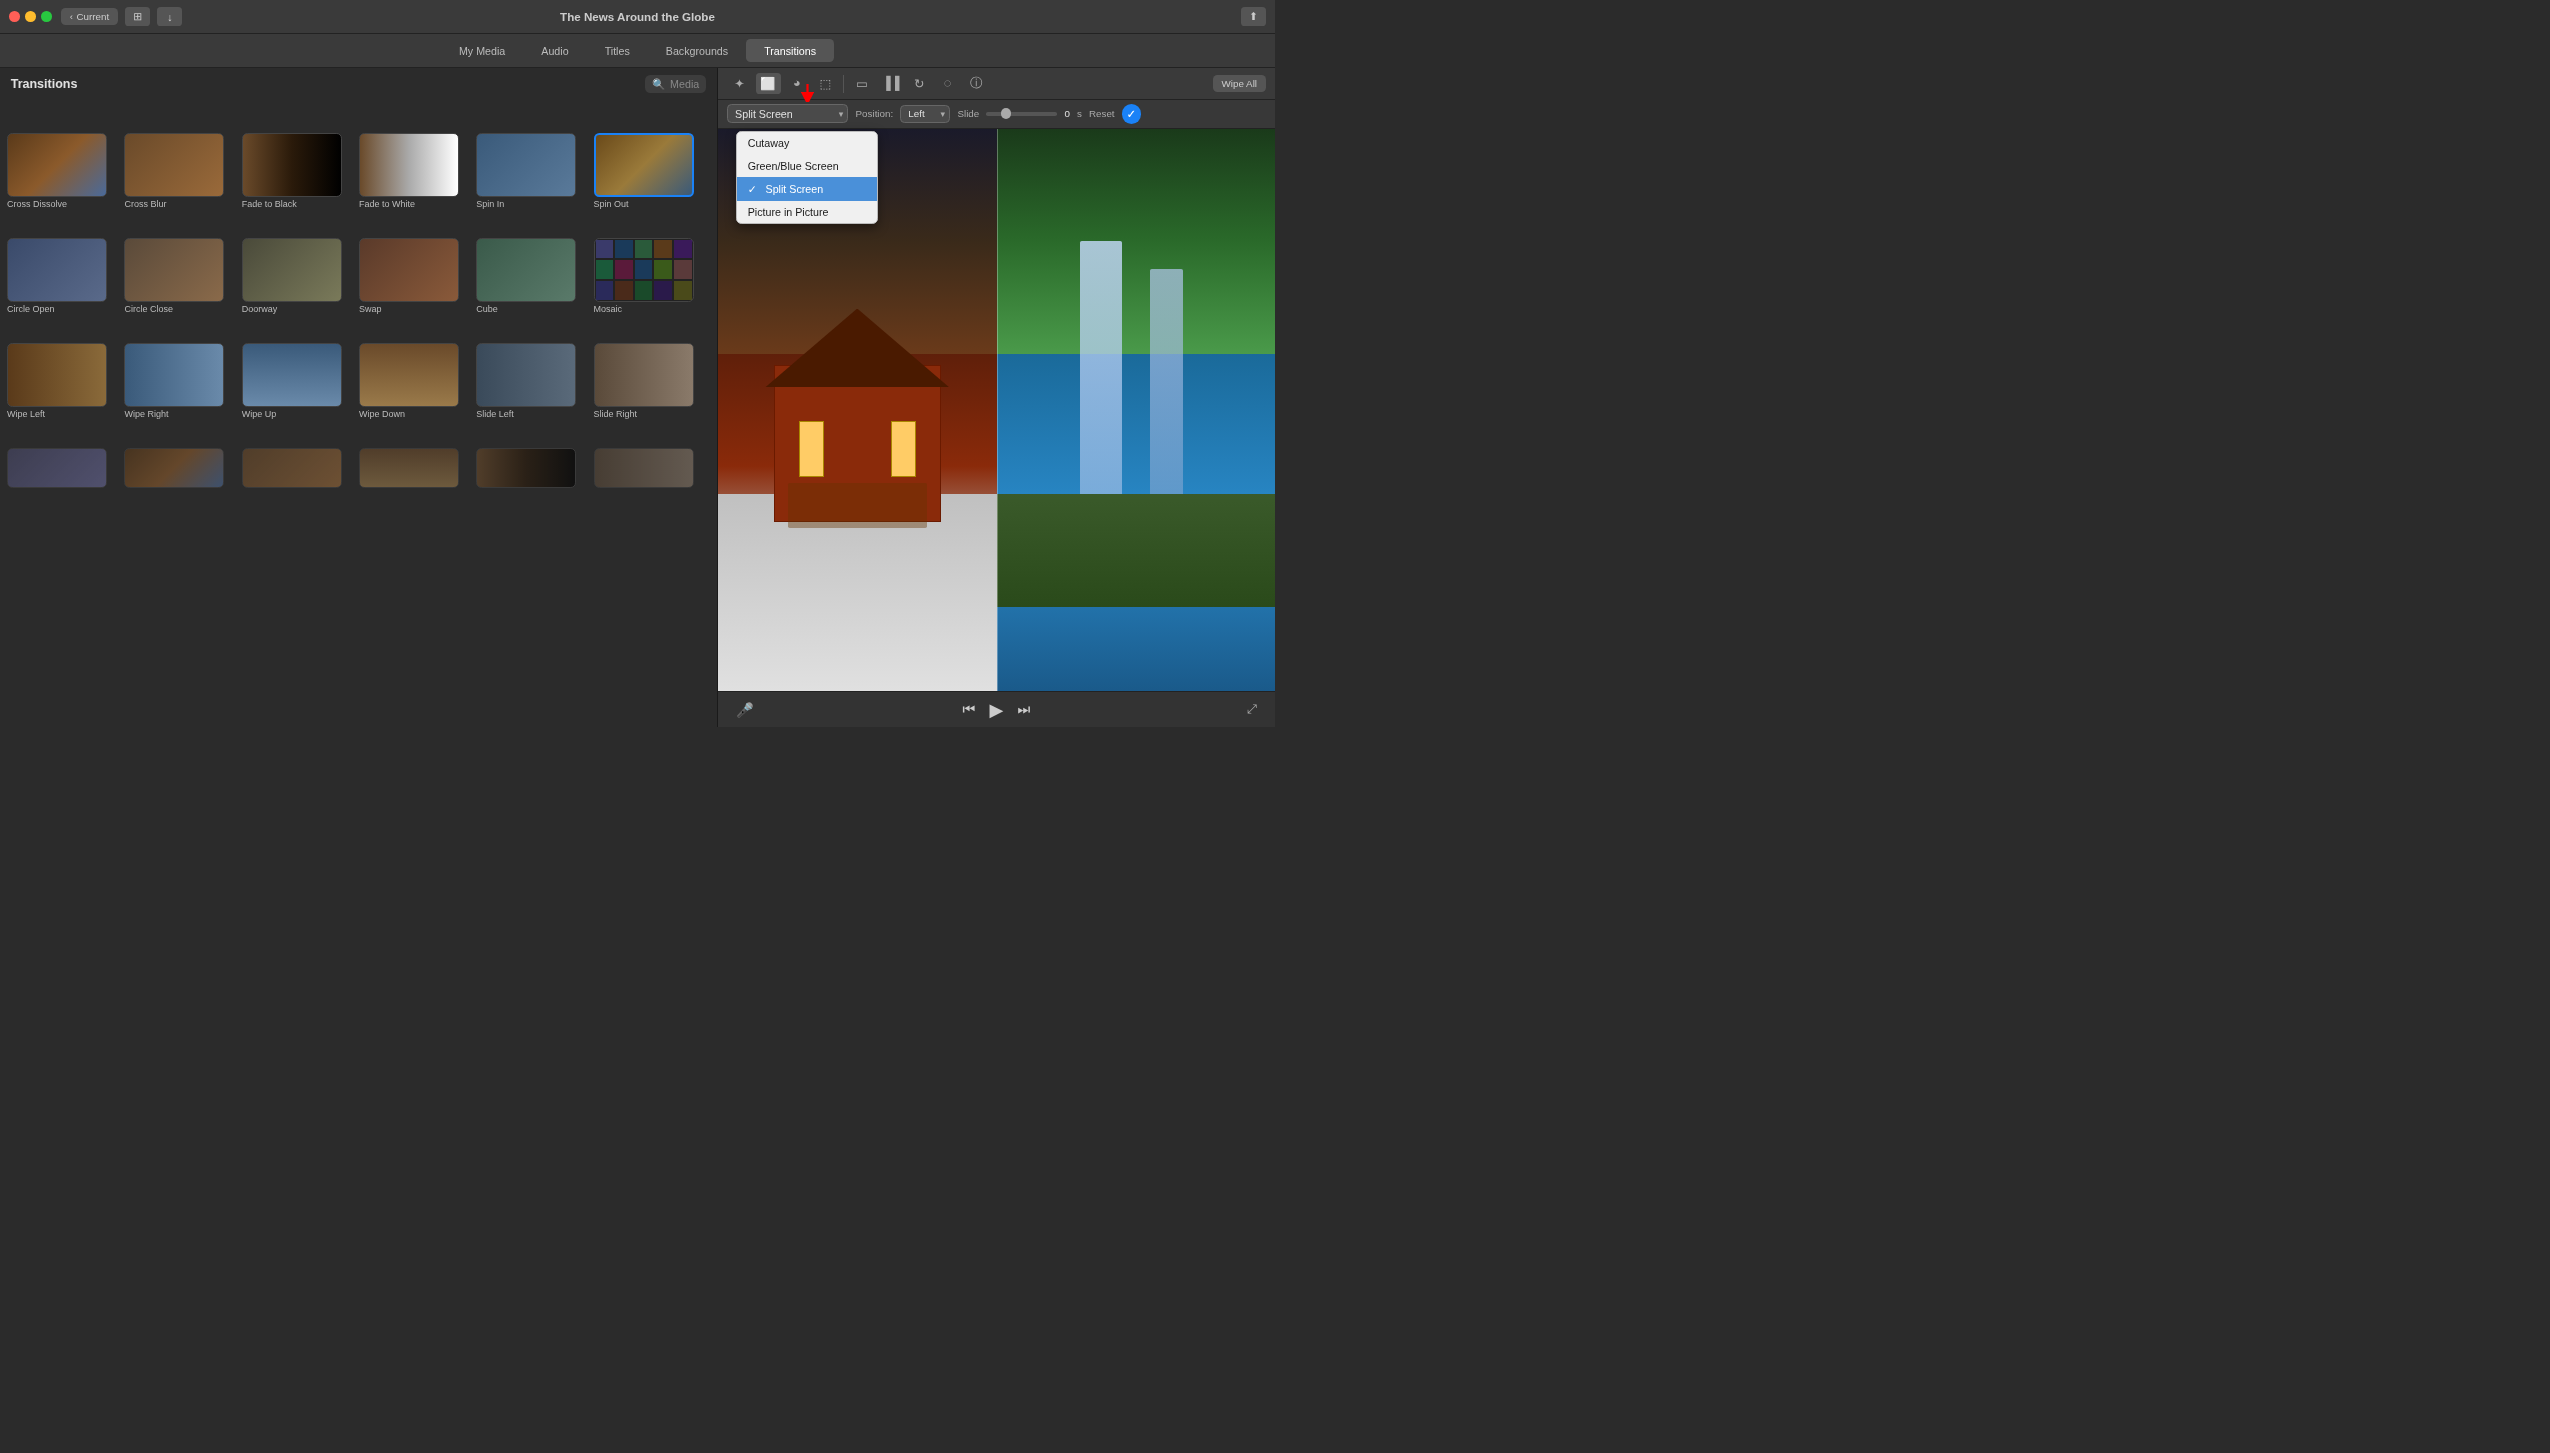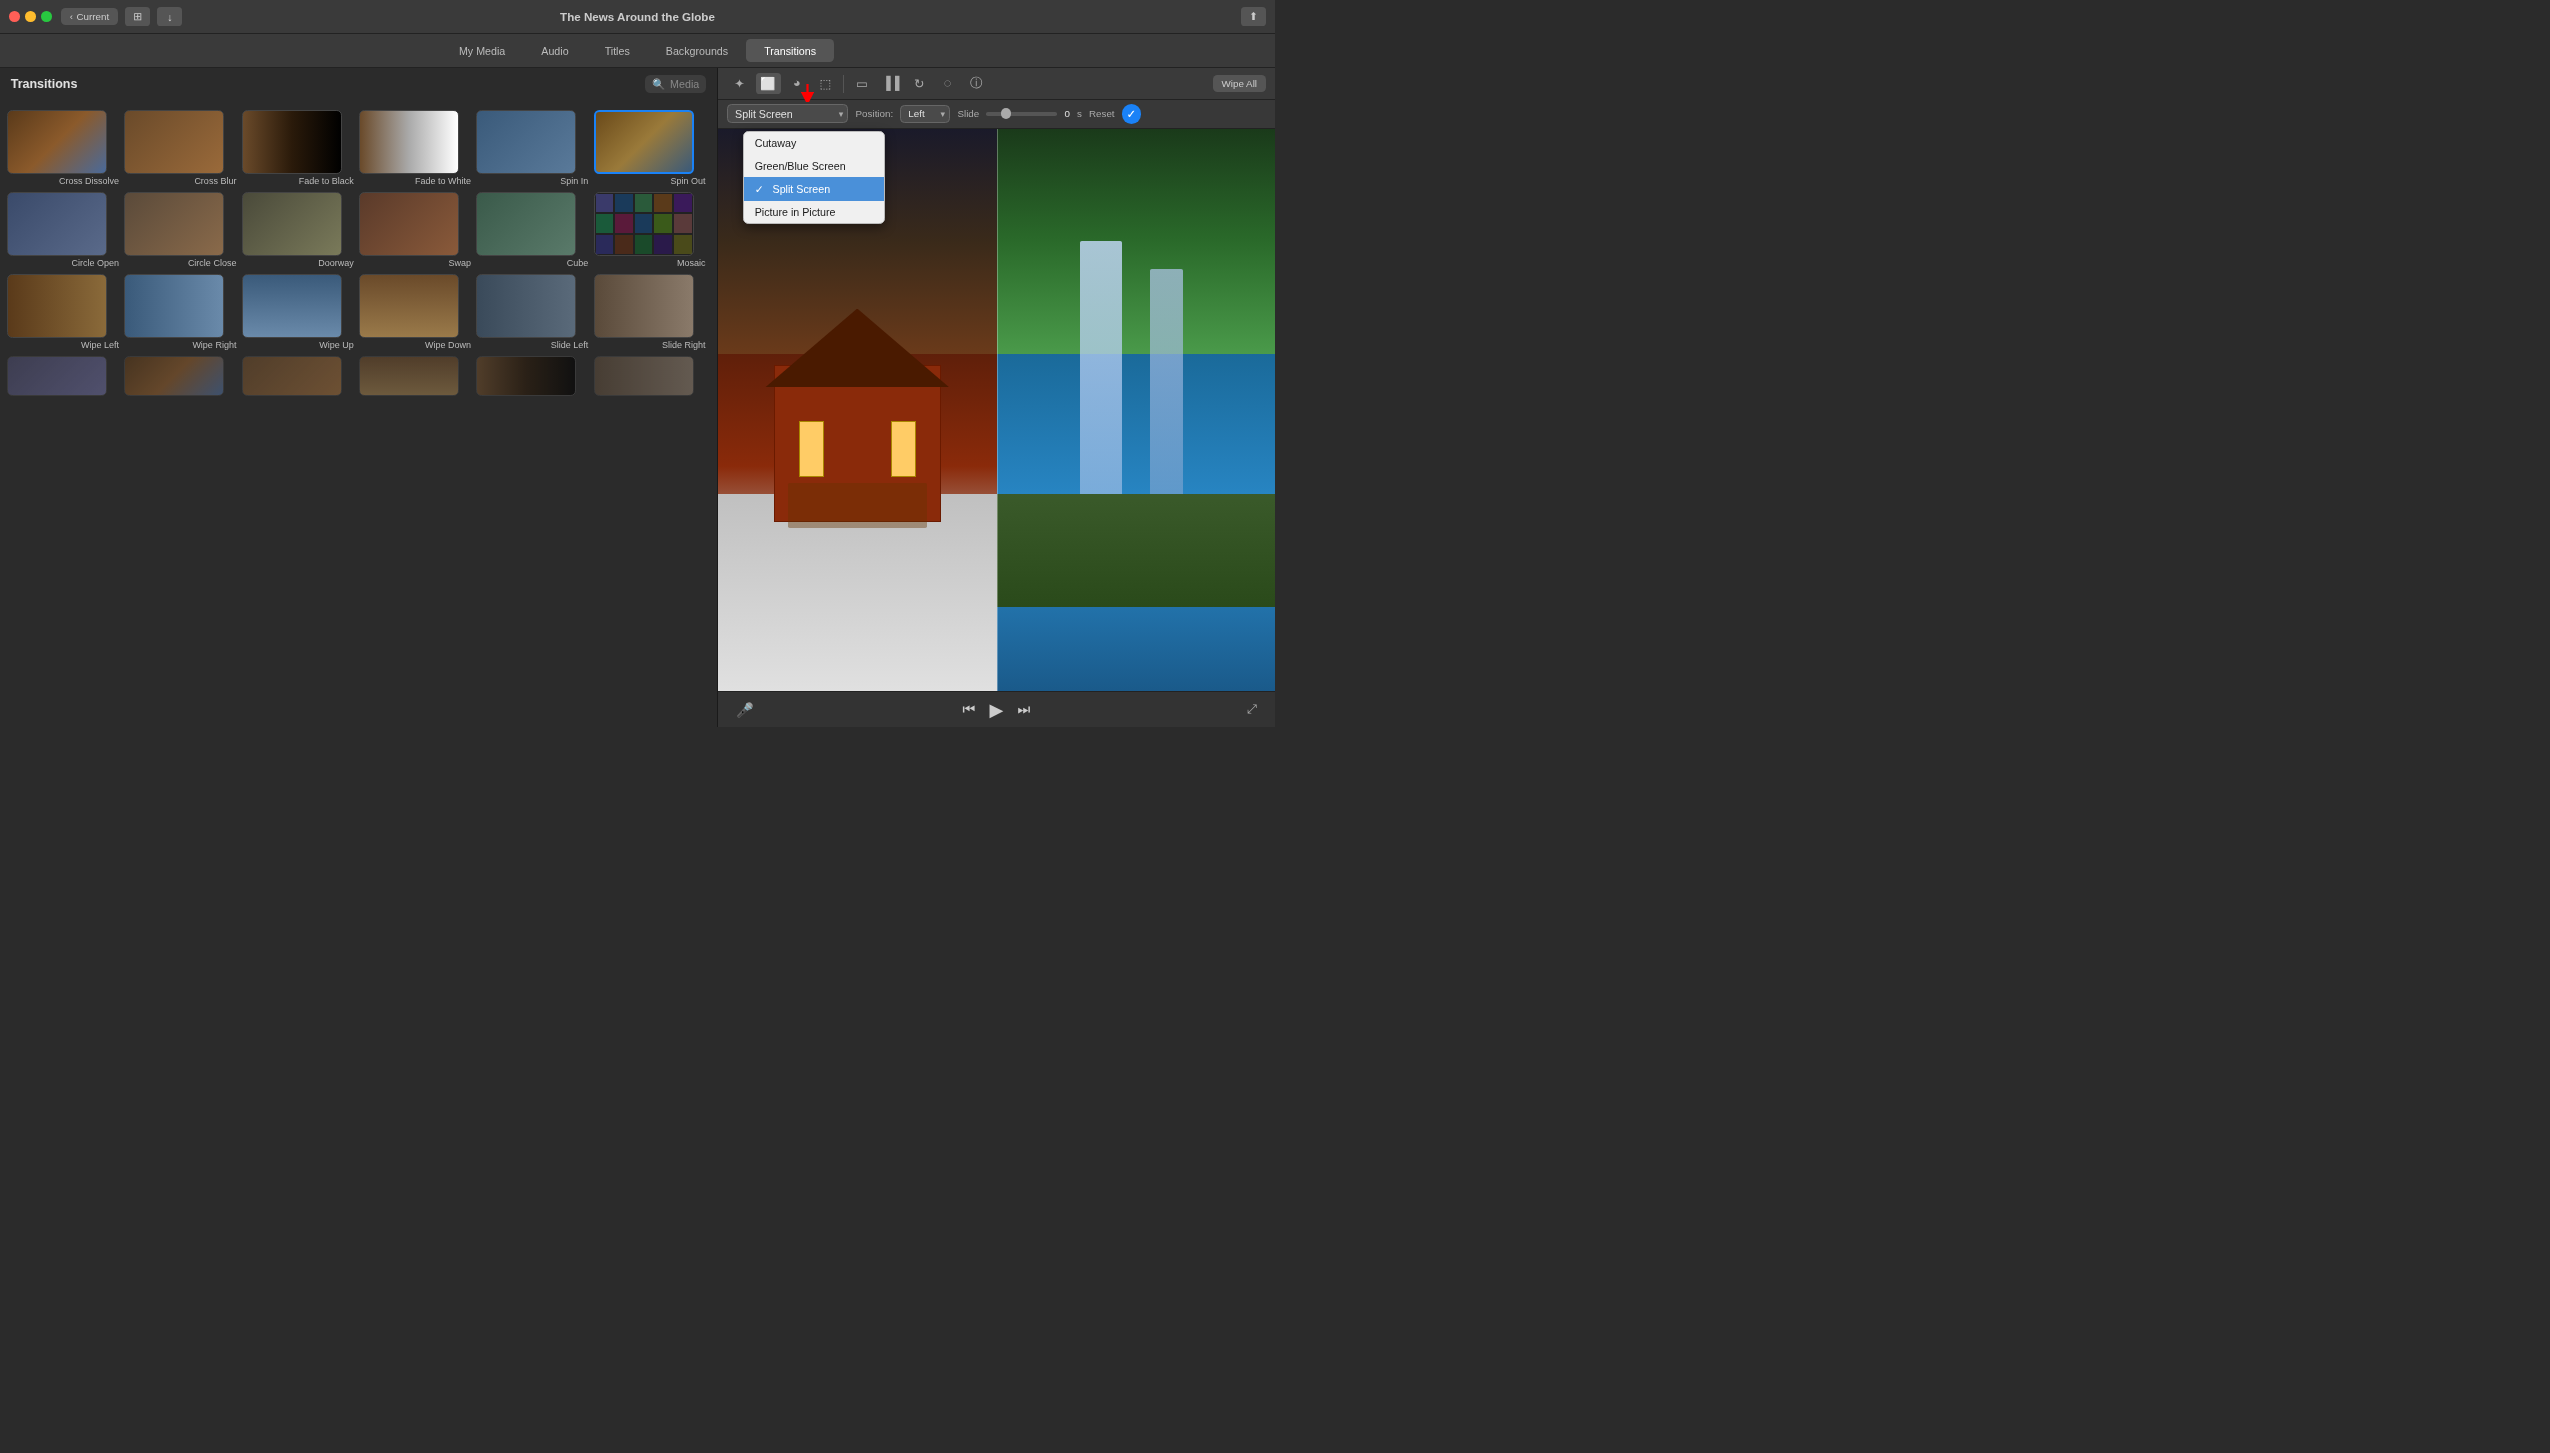--- a/index.html
+++ b/index.html
@@ -160,21 +160,22 @@
 
     .grid-row {
       display: flex;
       gap: 5.3px;
       margin-bottom: 5.3px;
     }
 
     .transition-item {
       width: 112px;
       cursor: pointer;
-      text-align: right;
+      text-align: left;
+      margin-top: 23px;
     }
 
     .transition-thumb {
       width: 100px;
       height: 64px;
       border-radius: 5.3px;
       overflow: hidden;
       position: relative;
       border: 0.9px solid #444;
     }
@@ -371,21 +372,21 @@
       cursor: pointer;
       display: flex;
       align-items: center;
       justify-content: center;
     }
 
     
     .dropdown-menu {
       position: absolute;
       top: 27px;
-      left: 16px;
+      left: 9px;
       background: #f0f0f0;
       border: 0.9px solid #bbb;
       border-radius: 5.3px;
       z-index: 100;
       min-width: 142px;
       box-shadow: 0 3.6px 10.7px rgba(0,0,0,0.4);
       overflow: hidden;
     }
     .dropdown-menu-item {
       padding: 5.3px 10.7px;

